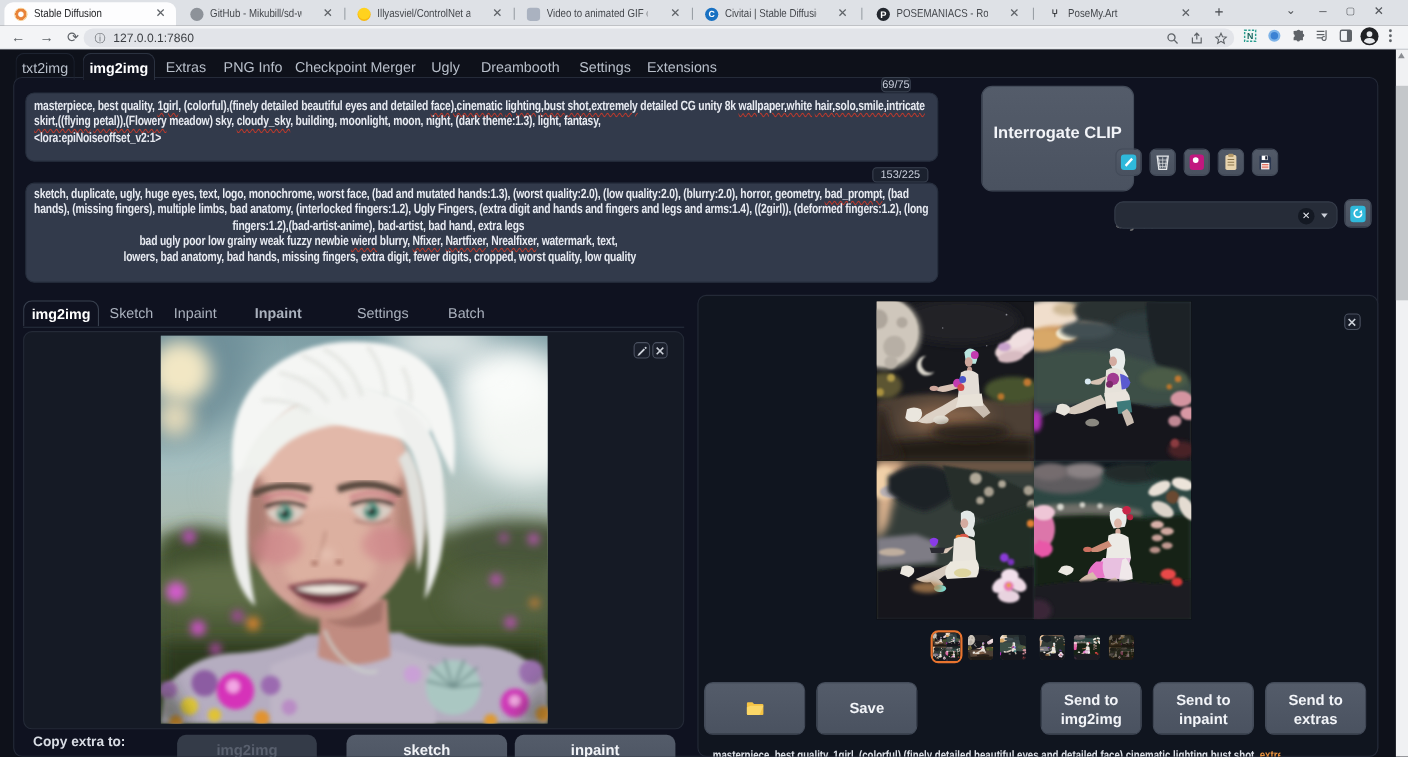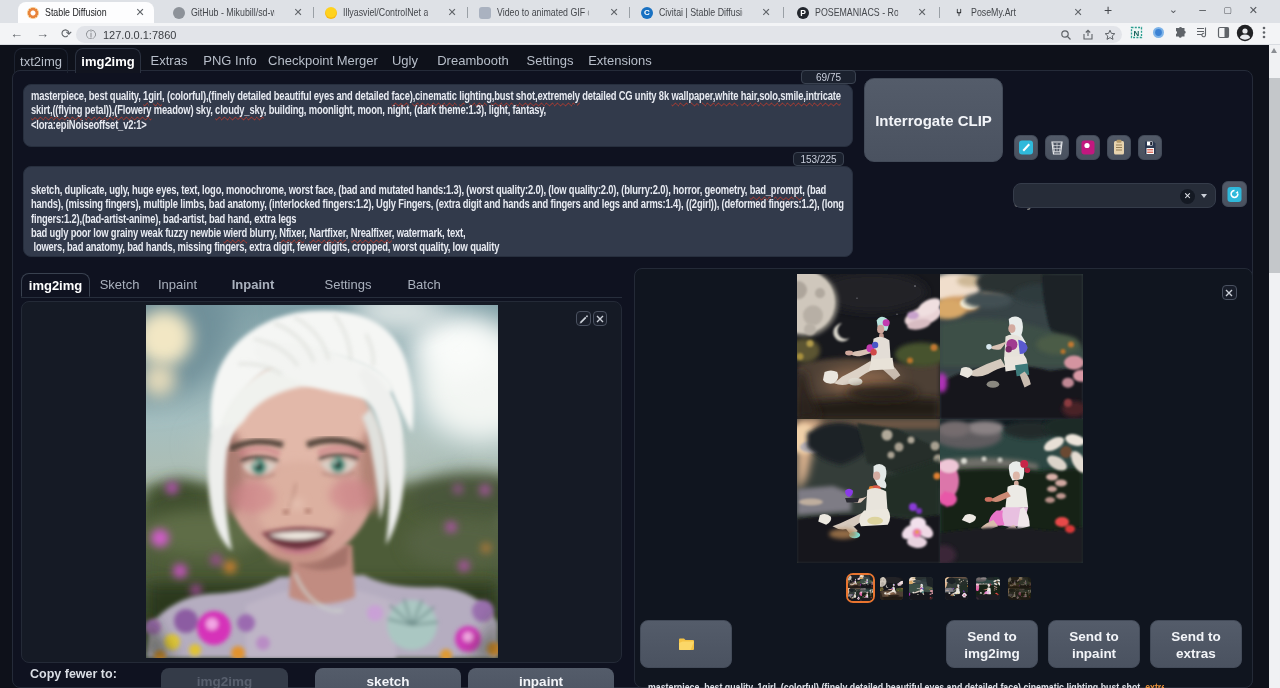--- a/index.html
+++ b/index.html
@@ -56,21 +56,21 @@
 
 
 #sbar { position:absolute; left:1269px; top:45px; width:11px; height:643px; background:#f0f1f3; }
 #sthumb { position:absolute; left:1269px; top:78px; width:11px; height:195px; background:#c4c7ca; }
 </style>
 </head>
 <body>
 <div id="stage">
 
 <div id="tabstrip">
-  <div class="tab active" style="left:18px;width:136px;">
+  <div class="tab active" style="left:4px;width:156px;">
     <span class="fav" style="background:radial-gradient(circle at 50% 50%,#fff 0 2px,#e8833a 3px 5px,#f5c98e 5px 6px);border-radius:50%;"></span>
         <span class="ttl">Stable Diffusion</span>
         <span class="cls">✕</span>
   </div>
   <div class="tab" style="left:164px;width:148px;">
     <span class="fav" style="background:#8d9299;border-radius:50%;"></span>
         <span class="ttl">GitHub - Mikubill/sd-webui-co</span>
         <span class="cls">✕</span>
   </div>
   <div class="tabsep" style="left:313px;"></div>
@@ -167,36 +167,36 @@
   <div class="navtab" style="left:14px;width:54px;border:1px solid #1d2330;border-bottom:none;border-radius:8px 8px 0 0;">txt2img</div>
   <div class="navtab on" style="left:75px;width:66px;">img2img</div>
   <div class="navtab" style="left:147px;width:44px;">Extras</div>
   <div class="navtab" style="left:197px;width:66px;">PNG Info</div>
   <div class="navtab" style="left:267px;width:112px;">Checkpoint Merger</div>
   <div class="navtab" style="left:385px;width:40px;">Ugly</div>
   <div class="navtab" style="left:432px;width:82px;">Dreambooth</div>
   <div class="navtab" style="left:522px;width:56px;">Settings</div>
   <div class="navtab" style="left:586px;width:68px;">Extensions</div>
 
-  <div class="counter" style="left:801px;top:25px;width:55px;">69/75</div>
+  <div class="counter" style="left:801px;top:25px;width:27px;">69/75</div>
   <div class="ta" style="top:39px;height:63px;">
     <div class="tl">masterpiece, best quality, <span class="wavy">1girl</span>, (colorful),(finely detailed beautiful eyes and detailed <span class="wavy">face),cinematic</span> <span class="wavy">lighting,bust</span> <span class="wavy">shot,extremely</span> detailed CG unity 8k <span class="wavy">wallpaper,white</span> <span class="wavy">hair,solo,smile,intricate</span></div>
     <div class="tl"><span class="wavy">skirt,((flying</span> <span class="wavy">petal)),(Flowery</span> meadow) sky, <span class="wavy">cloudy_sky</span>, building, moonlight, moon, night, (dark theme:1.3), light, fantasy,</div>
     <div class="tl">&lt;lora:epiNoiseoffset_v2:1&gt;</div>
   </div>
   <div class="counter" style="left:793px;top:107px;width:51px;">153/225</div>
-  <div class="ta" style="top:121px;height:91px;padding-top:16px;">
+  <div class="ta" style="top:121px;height:91px;padding-top:2px;text-align:center;">
     <div class="tl">sketch, duplicate, ugly, huge eyes, text, logo, monochrome, worst face, (bad and mutated hands:1.3), (worst quality:2.0), (low quality:2.0), (blurry:2.0), horror, geometry, <span class="wavy">bad_prompt</span>, (bad</div>
     <div class="tl">hands), (missing fingers), multiple limbs, bad anatomy, (interlocked fingers:1.2), Ugly Fingers, (extra digit and hands and fingers and legs and arms:1.4), ((2girl)), (deformed fingers:1.2), (long</div>
     <div class="tl">fingers:1.2),(bad-artist-anime), bad-artist, bad hand, extra legs</div>
     <div class="tl">bad ugly poor low grainy weak fuzzy newbie <span class="wavy">wierd</span> blurry, <span class="wavy">Nfixer</span>, <span class="wavy">Nartfixer</span>, <span class="wavy">Nrealfixer</span>, watermark, text,</div>
     <div class="tl">&nbsp;lowers, bad anatomy, bad hands, missing fingers, extra digit, fewer digits, cropped, worst quality, low quality</div>
   </div>
 
-  <div class="gbtn" style="left:864px;top:33px;width:139px;height:84px;font-size:15px;line-height:84px;">Interrogate CLIP</div>
+  <div class="gbtn" style="left:892px;top:33px;width:139px;height:96px;font-size:15px;line-height:84px;">Interrogate CLIP</div>
 
   <div class="sqbtn" style="left:1014px;"><svg width="22" height="23" viewBox="0 0 22 23">
           <rect x="4" y="4.5" width="14" height="14" rx="3" fill="#2fb9db"></rect>
           <path d="M7.5 15.5 L13.5 9 L15 10.5 L9 17 Z" fill="#fff" transform="translate(0,-1.5)"></path>
         </svg></div>
   <div class="sqbtn" style="left:1045px;"><svg width="22" height="23" viewBox="0 0 22 23">
           <path d="M6 6 L16 6 L14.5 18 L7.5 18 Z" fill="none" stroke="#e8eaed" stroke-width="1.2"></path>
           <path d="M7 7 L9 17 M11 7 L11 17 M15 7 L13 17 M6.2 9.5 L15.7 9.5 M6.5 12.5 L15.4 12.5 M6.8 15.5 L15.1 15.5" stroke="#d8dade" stroke-width="0.7"></path>
         </svg></div>
   <div class="sqbtn" style="left:1076px;"><svg width="22" height="23" viewBox="0 0 22 23">
@@ -242,21 +242,21 @@
   <div class="miniba" style="left:592.5px;top:265.5px;"><svg width="12" height="12" viewBox="0 0 12 12" style="margin-top:1px;">
           <path d="M3 3 L9 9 M9 3 L3 9" stroke="#cdd2da" stroke-width="1.4"></path>
         </svg></div>
 
   <div class="abs" style="left:146px;top:260px;width:352px;height:353px;overflow:hidden;">
     <svg width="352" height="353" viewBox="0 0 352 353">
           <use href="#portrait"></use>
         </svg>
   </div>
 
-  <div id="copylbl">Copy fewer to:</div>
+  <div id="copylbl">Copy extra to:</div>
   <div class="copybtn" style="left:161px;width:127px;background:#343b48;color:#59606e;">img2img</div>
   <div class="copybtn" style="left:315px;width:146px;background:linear-gradient(#545c6a,#4a5260);">sketch</div>
   <div class="copybtn" style="left:468px;width:146px;background:linear-gradient(#545c6a,#4a5260);">inpaint</div>
 
   <div id="rblock"></div>
   <div class="miniba" style="left:1222px;top:239.5px;"><svg width="12" height="12" viewBox="0 0 12 12" style="margin-top:1px;">
           <path d="M3 3 L9 9 M9 3 L3 9" stroke="#cdd2da" stroke-width="1.4"></path>
         </svg></div>
   <div id="gallery">
     <svg style="position:absolute;left:0;top:0;" width="143" height="145" viewBox="0 0 143 144" preserveAspectRatio="none">
@@ -297,20 +297,21 @@
           <use href="#art1"></use>
           <use href="#art2" x="143"></use>
           <use href="#art3" y="144"></use>
           <use href="#art4" x="143" y="144"></use>
         </svg></div>
 
   <div class="outbtn" style="left:640px;line-height:46px;"><svg width="17" height="14" viewBox="0 0 17 14" style="vertical-align:middle;">
           <path d="M1 2.5 Q1 1.5 2 1.5 L6 1.5 L7.5 3 L15 3 Q16 3 16 4 L16 12 Q16 13 15 13 L2 13 Q1 13 1 12 Z" fill="#f5c344"></path>
           <path d="M1 6 L4.5 4.5 L16 4.5 L12.5 13 L2 13 Q1 13 1 12 Z" fill="#fbd768"></path>
         </svg></div>
+  <div class="outbtn" style="left:742px;line-height:46px;">Save</div>
   <div class="outbtn" style="left:946px;line-height:17px;padding-top:7px;">Send to<br>img2img</div>
   <div class="outbtn" style="left:1048px;line-height:17px;padding-top:7px;">Send to<br>inpaint</div>
   <div class="outbtn" style="left:1150px;line-height:17px;padding-top:7px;">Send to<br>extras</div>
   <div id="geninfo">masterpiece, best quality, 1girl, (colorful),(finely detailed beautiful eyes and detailed face),cinematic lighting,bust shot, <span style="color:#e8913c;">extremely</span> detailed CG</div>
 </div>
 
 <div id="sbar">
       <div style="position:absolute;left:2px;top:3px;width:0;height:0;border-left:3.5px solid transparent;border-right:3.5px solid transparent;border-bottom:5px solid #8a8d92;"></div>
     </div>
 <div id="sthumb"></div>

